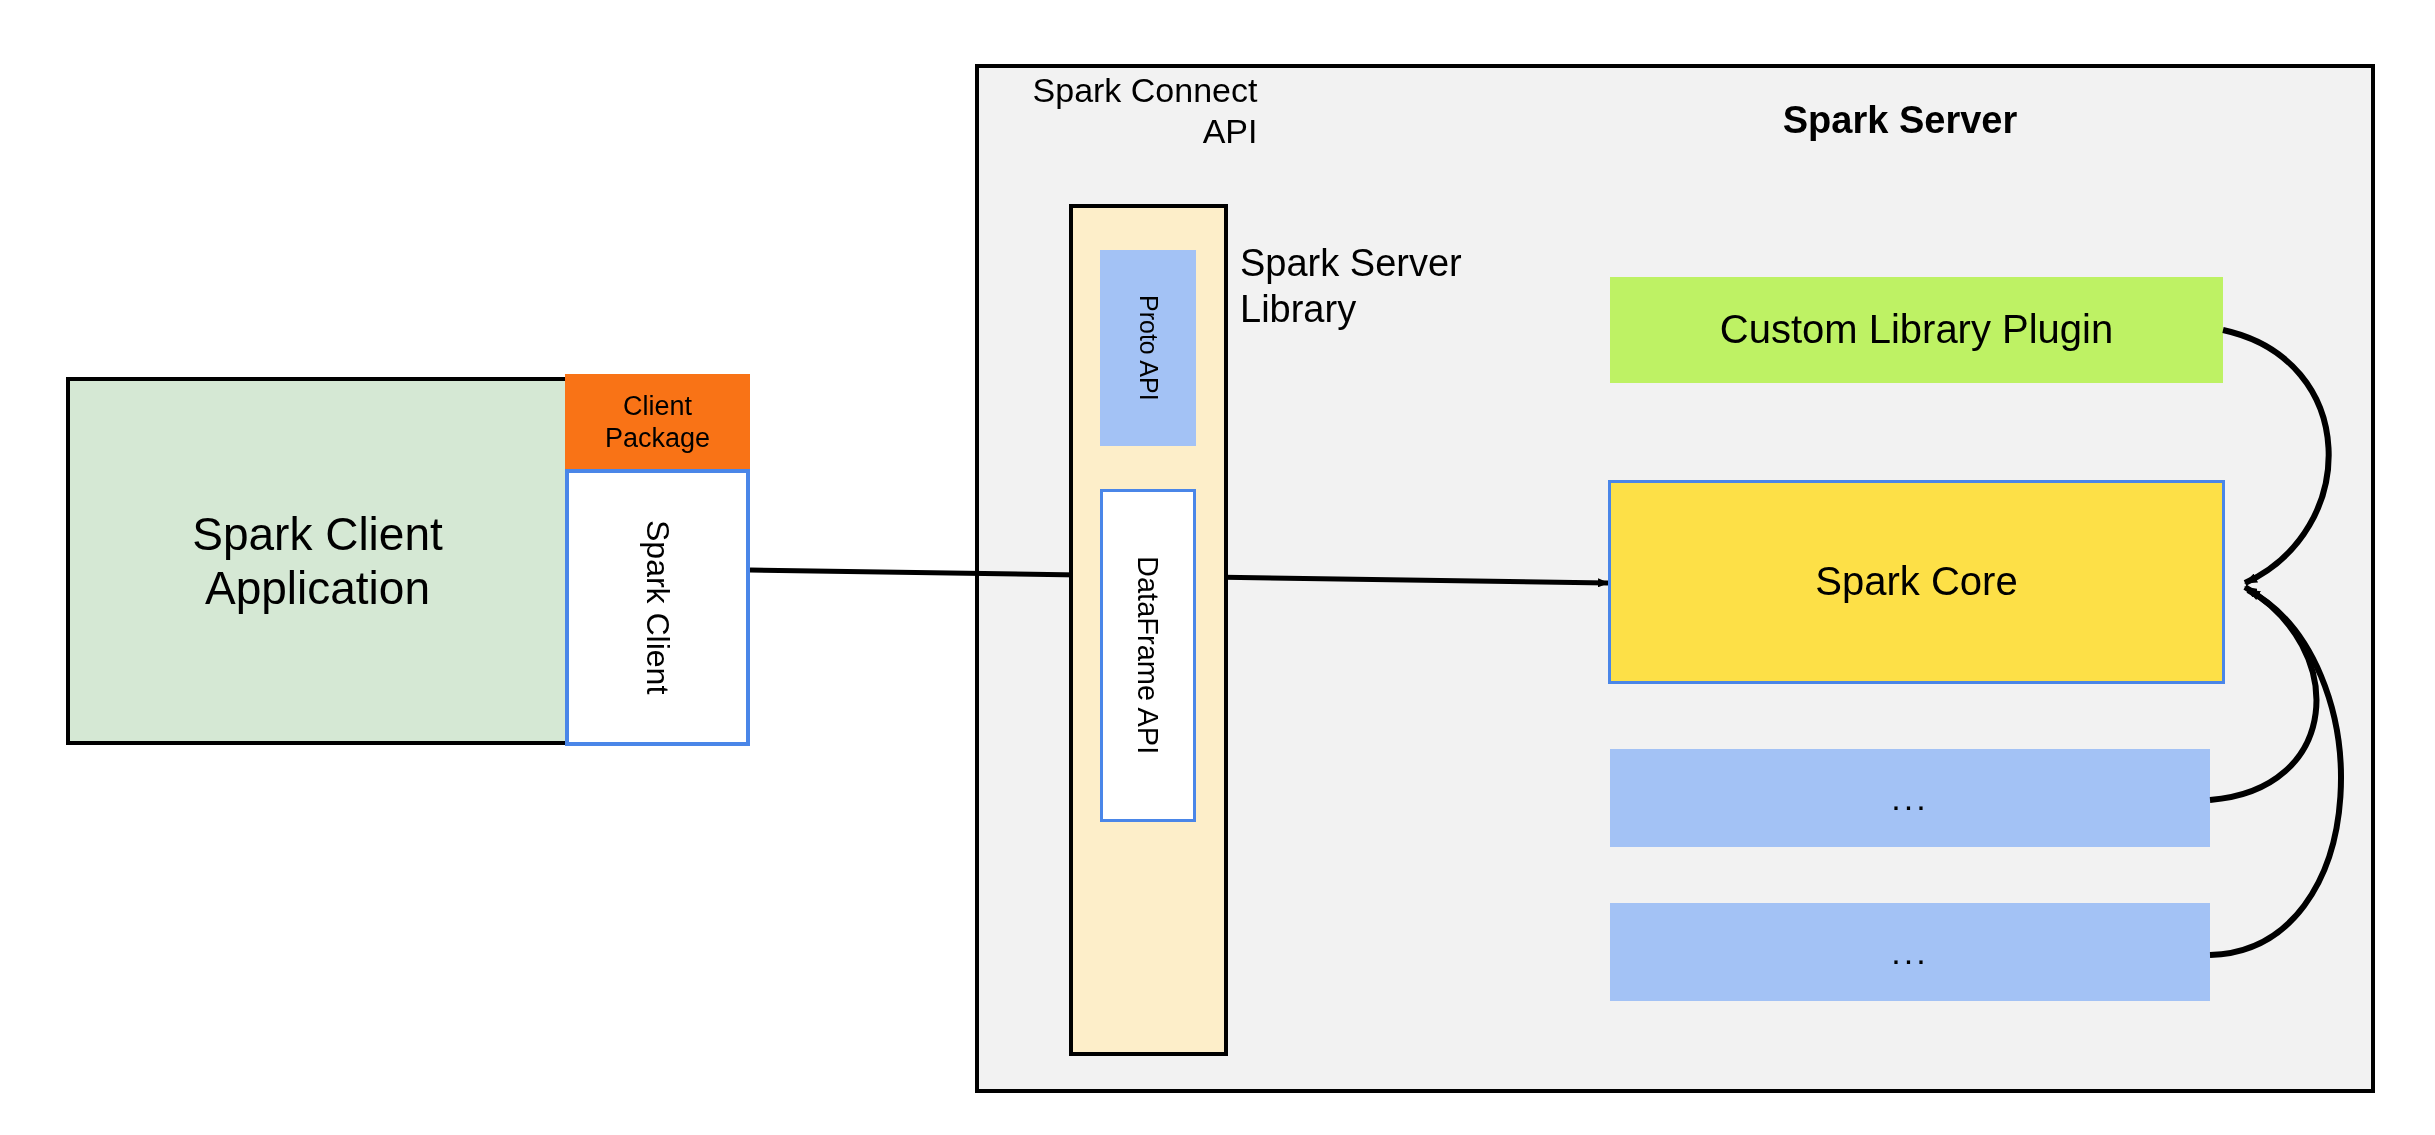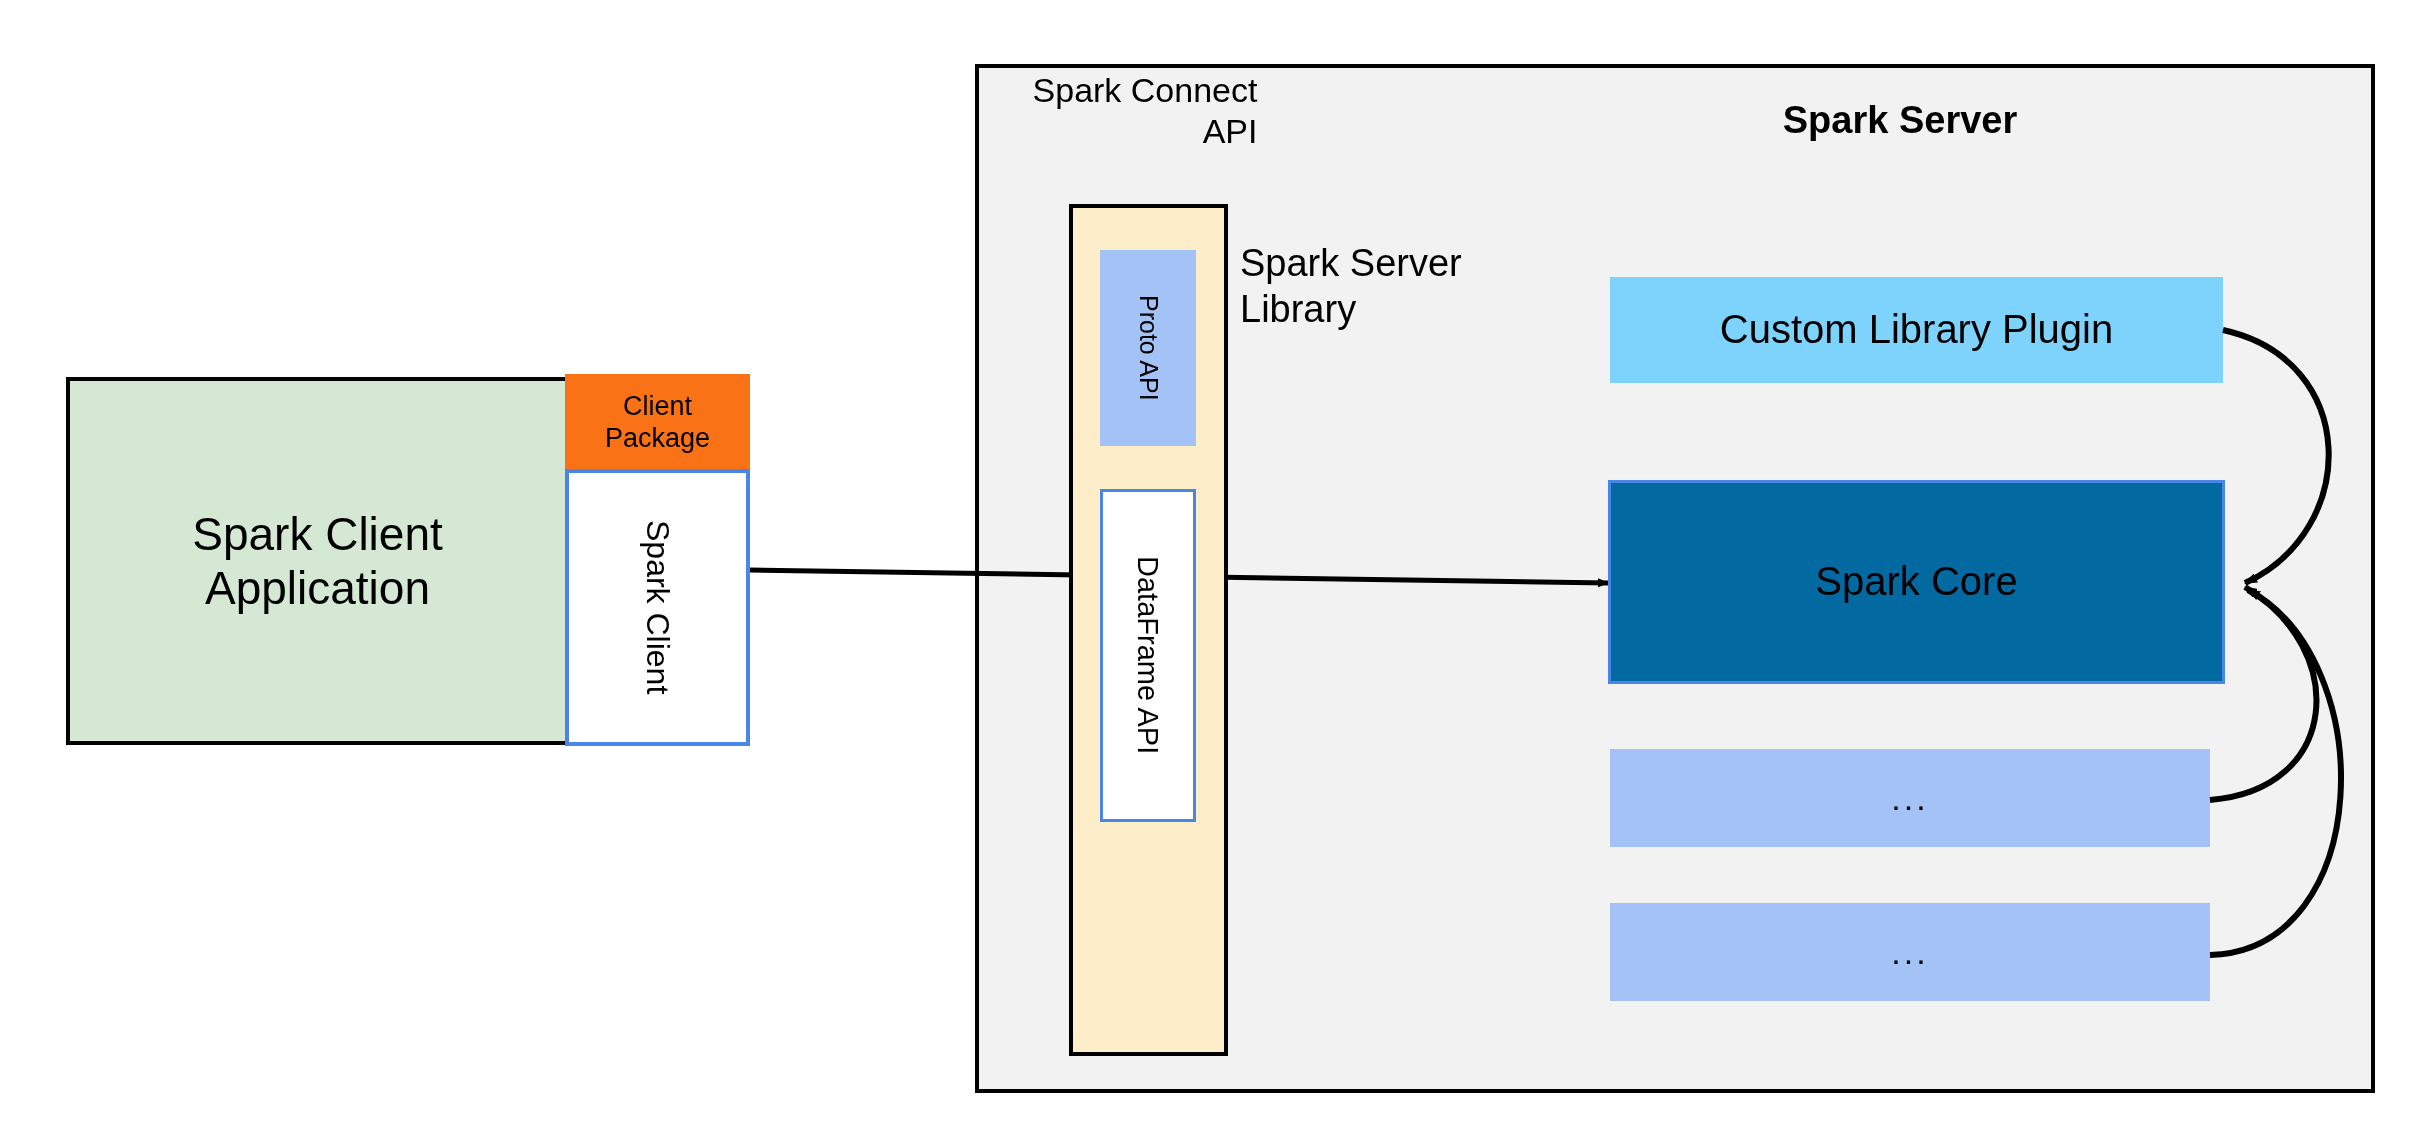--- a/index.html
+++ b/index.html
@@ -167,30 +167,30 @@
     font-size: 29px;
     z-index: 6;
   }
 
   
   #custom-plugin {
     left: 1610px;
     top: 277px;
     width: 613px;
     height: 106px;
-    background: #7dd3fc;
+    background: #bef264;
     font-size: 40px;
     z-index: 3;
   }
   #spark-core {
     left: 1608px;
     top: 480px;
     width: 617px;
     height: 204px;
-    background: #0369a1;
+    background: #fde047;
     border: 3px solid #4a86e8;
     font-size: 40px;
     z-index: 3;
   }
   #ellipsis-1 {
     left: 1610px;
     top: 749px;
     width: 600px;
     height: 98px;
     background: #a3c2f5;

